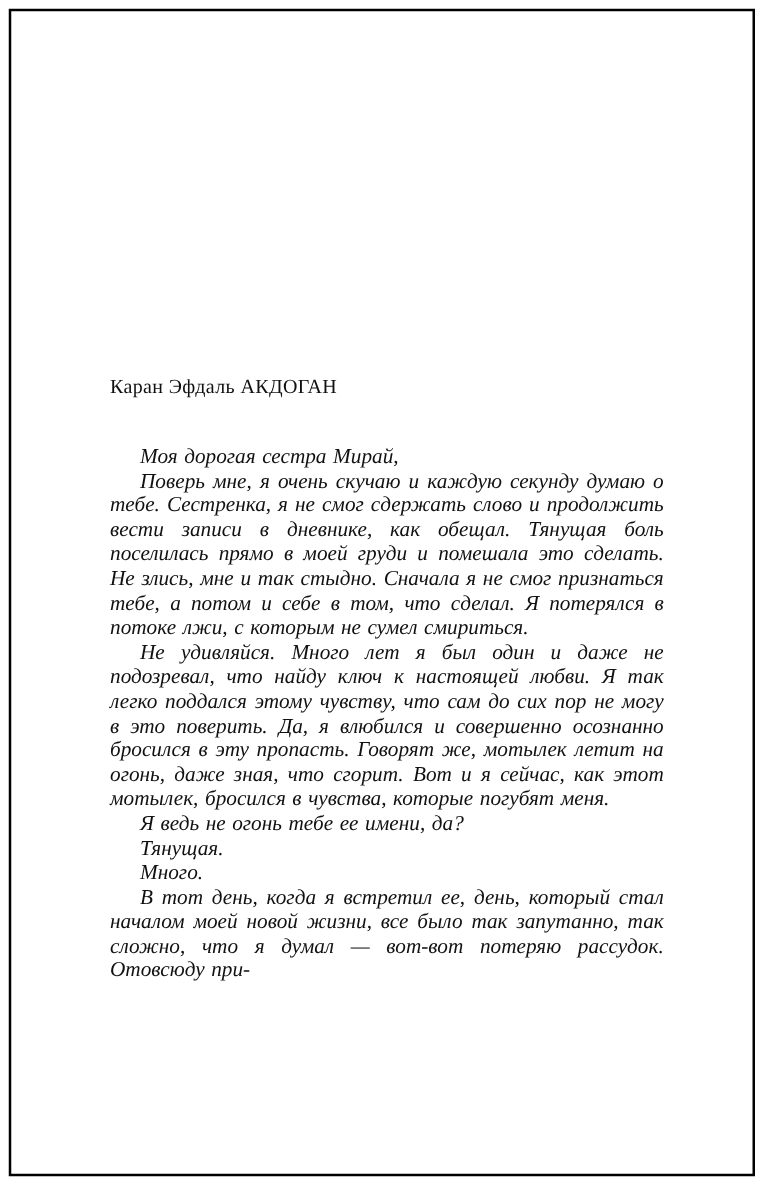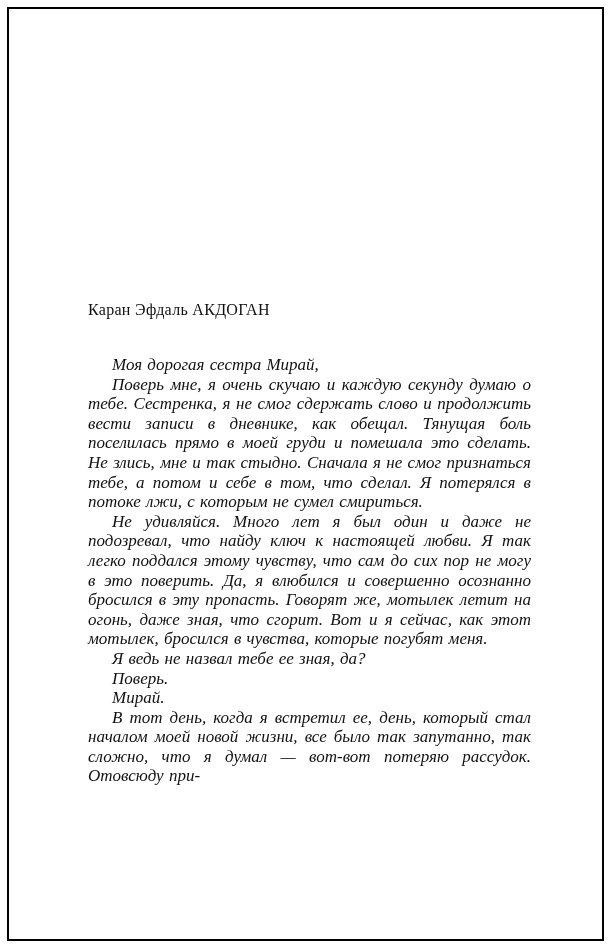--- a/index.html
+++ b/index.html
@@ -55,19 +55,19 @@
 <div class="page">
   <div class="page-frame"></div>
 
   <div class="text-block">
     <div class="author-heading">Каран Эфдаль АКДОГАН</div>
 
     <div class="letter-body">
       <p>Моя дорогая сестра Мирай,</p>
       <p>Поверь мне, я очень скучаю и каждую секунду думаю о тебе. Сестренка, я не смог сдержать слово и продолжить вести записи в дневнике, как обещал. Тянущая боль поселилась прямо в моей груди и помешала это сделать. Не злись, мне и так стыдно. Сначала я не смог признаться тебе, а потом и себе в том, что сделал. Я потерялся в потоке лжи, с которым не сумел смириться.</p>
       <p>Не удивляйся. Много лет я был один и даже не подозревал, что найду ключ к настоящей любви. Я так легко поддался этому чувству, что сам до сих пор не могу в это поверить. Да, я влюбился и совершенно осознанно бросился в эту пропасть. Говорят же, мотылек летит на огонь, даже зная, что сгорит. Вот и я сейчас, как этот мотылек, бросился в чувства, которые погубят меня.</p>
-      <p>Я ведь не назвал тебе ее зная, да?</p>
-      <p>Поверь.</p>
-      <p>Мирай.</p>
+      <p>Я ведь не огонь тебе ее имени, да?</p>
+      <p>Тянущая.</p>
+      <p>Много.</p>
       <p>В тот день, когда я встретил ее, день, который стал началом моей новой жизни, все было так запутанно, так сложно, что я думал — вот-вот потеряю рассудок. Отовсюду при-</p>
     </div>
   </div>
 </div>
 
 </body></html>

